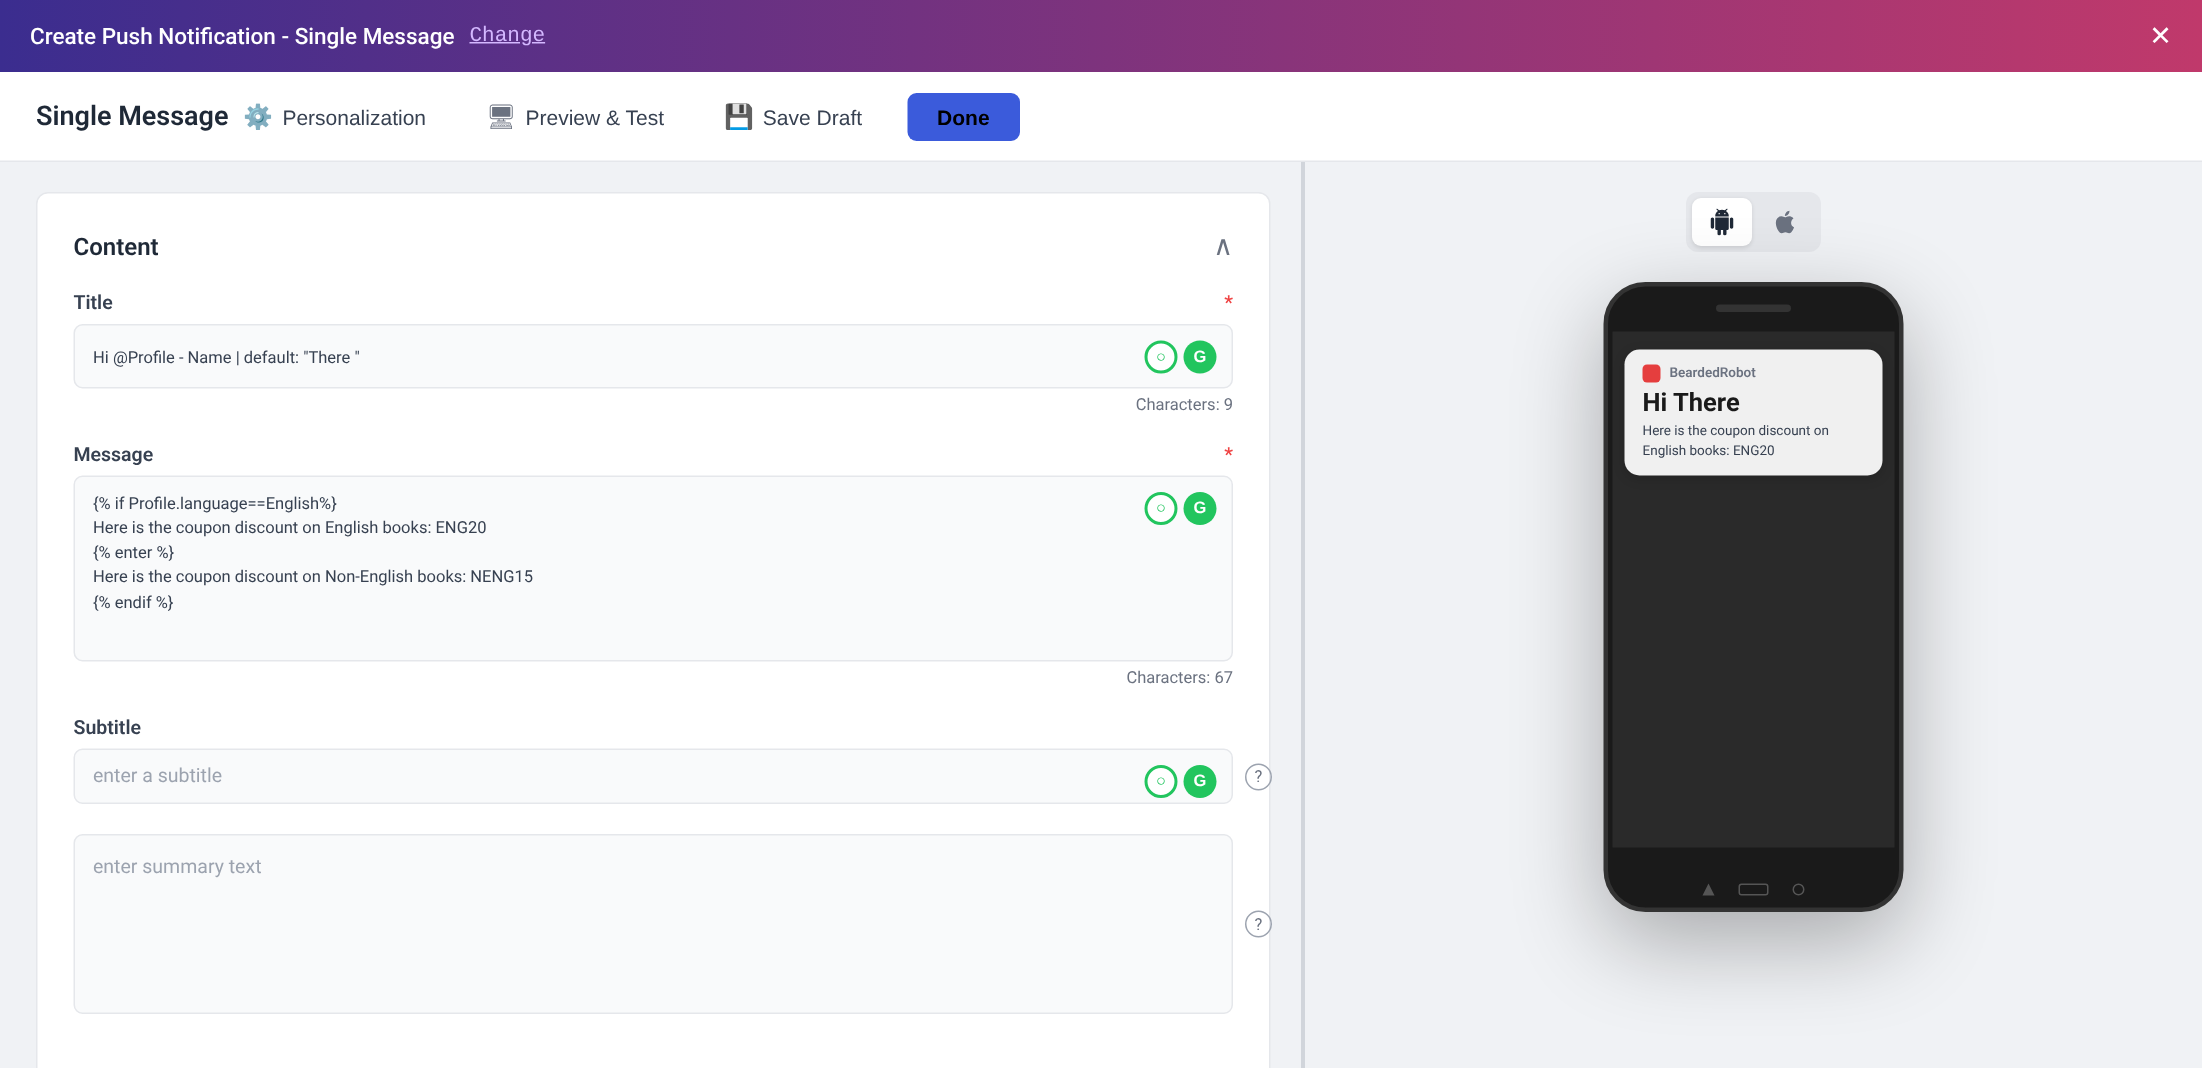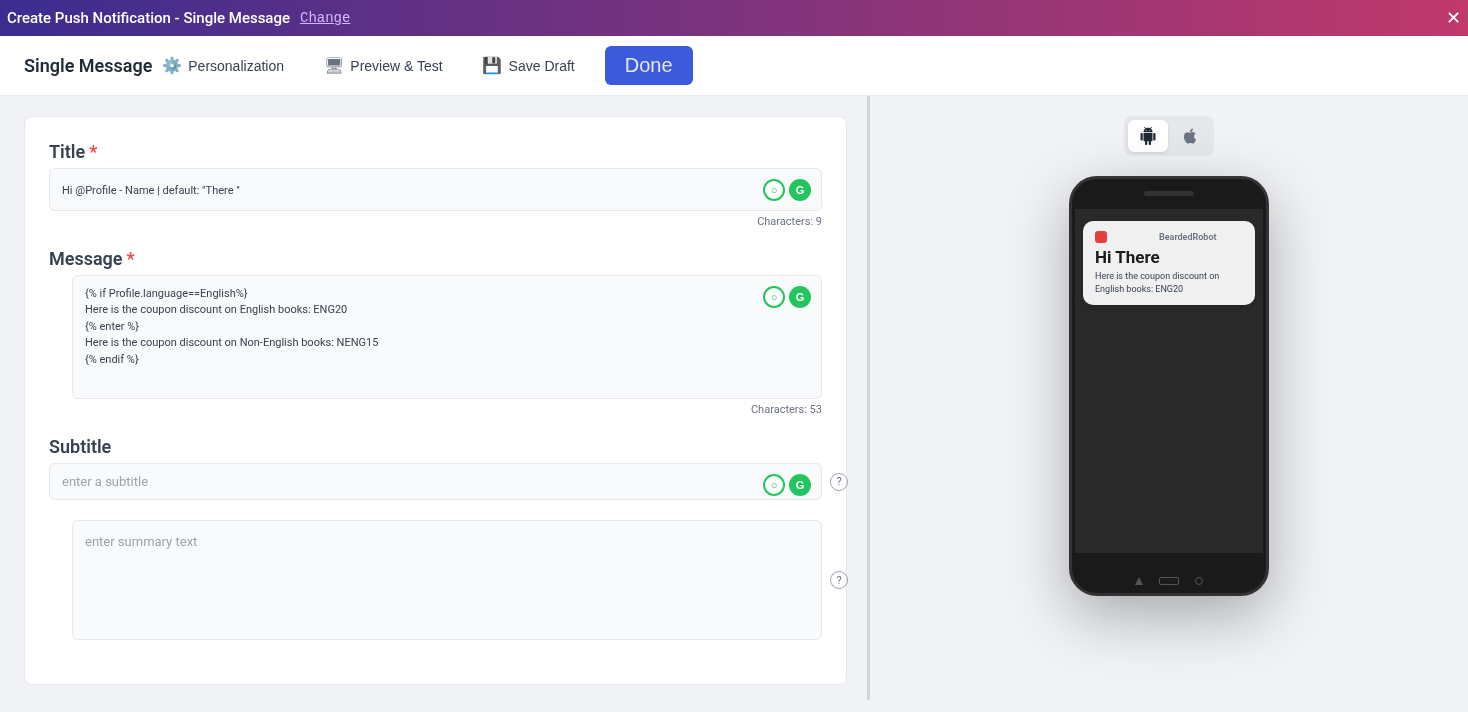--- a/index.html
+++ b/index.html
@@ -2,24 +2,24 @@
 <html><head>
   <meta charset="utf-8">
   <style>
     * { box-sizing: border-box; margin: 0; padding: 0; }
     body { font-family: -apple-system, BlinkMacSystemFont, 'Segoe UI', Roboto, sans-serif; background: #f0f2f5; height: 712px; overflow: hidden; }
 
     
     .top-bar {
       background: linear-gradient(90deg, #3b2d8f 0%, #c0396b 100%);
       color: white;
-      height: 36px;
-      display: flex;
-      align-items: center;
-      padding: 0 7px;
+      height: 48px;
+      display: flex;
+      align-items: center;
+      padding: 0 20px;
       justify-content: space-between;
     }
     .top-bar-left {
       display: flex;
       align-items: center;
       gap: 10px;
       font-size: 15px;
       font-weight: 500;
     }
     .top-bar-change {
@@ -66,26 +66,26 @@
       cursor: pointer;
       background: none;
       border: none;
       padding: 6px 10px;
       border-radius: 4px;
     }
     .action-btn .icon { font-size: 16px; color: #6b7280; }
     .save-draft-btn { color: #374151; }
     .done-btn {
       background: #3b5bdb;
-      color: #e5e5e5;
+      color: #000000;
       border: none;
       border-radius: 6px;
       padding: 8px 20px;
-      font-size: 20px;
-      font-weight: 400;
+      font-size: 14px;
+      font-weight: 700;
       cursor: pointer;
     }
 
     
     .main-layout {
       display: flex;
       height: calc(712px - 108px);
     }
 
     
@@ -121,42 +121,42 @@
       cursor: pointer;
       font-size: 18px;
       color: #6b7280;
     }
 
     
     .field-group {
       margin-bottom: 20px;
     }
     .field-label {
-      font-size: 18px;
+      font-size: 13px;
       font-weight: 600;
       color: #374151;
       margin-bottom: 6px;
       display: flex;
       align-items: center;
       gap: 4px;
+      justify-content: space-between;
     }
     .required-star {
       color: #ef4444;
     }
     .field-input-wrapper {
       position: relative;
       background: #f9fafb;
       border: 1px solid #e5e7eb;
       border-radius: 6px;
       padding: 10px 50px 10px 12px;
     }
     .field-input-wrapper.textarea-wrapper {
       padding: 10px 50px 30px 12px;
       min-height: 120px;
-      margin-left: 23px;
     }
     .field-text {
       font-size: 11px;
       color: #374151;
       line-height: 1.5;
     }
     .field-placeholder {
       color: #9ca3af;
       font-size: 13px;
     }
@@ -296,21 +296,20 @@
     .notif-app-icon {
       width: 12px;
       height: 12px;
       background: #e53e3e;
       border-radius: 3px;
     }
     .notif-app-name {
       font-size: 9px;
       color: #6b7280;
       font-weight: 600;
-      margin-left: 46px;
     }
     .notif-title {
       font-size: 17px;
       font-weight: 700;
       color: #1a1a1a;
       margin-bottom: 3px;
     }
     .notif-body {
       font-size: 9px;
       color: #374151;
@@ -374,20 +373,24 @@
     </button>
     <button class="done-btn">Done</button>
   </div>
 </div>
 
 <div class="main-layout">
 
   <div class="left-panel">
     <div class="content-card">
 
+      <div class="content-card-header">
+        <span class="content-card-title">Content</span>
+        <button class="collapse-btn">∧</button>
+      </div>
 
       <div class="field-group">
         <div class="field-label">
           <span>Title</span>
           <span class="required-star">*</span>
         </div>
         <div class="field-input-container">
           <div class="field-input-wrapper">
             <span class="field-text">Hi @Profile - Name | default: "There "</span>
             <div class="field-icons">
@@ -412,21 +415,21 @@
               <div>{% enter %}</div>
               <div>Here is the coupon discount on Non-English books: NENG15</div>
               <div>{% endif %}</div>
             </div>
             <div class="field-icons">
               <button class="field-icon-btn icon-green-outline">○</button>
               <button class="field-icon-btn icon-green-filled">G</button>
             </div>
           </div>
         </div>
-        <div class="char-count">Characters: 53</div>
+        <div class="char-count">Characters: 67</div>
       </div>
 
       <div class="field-group">
         <div class="field-label">
           <span>Subtitle</span>
         </div>
         <div class="field-input-container">
           <div class="field-input-wrapper" style="display:flex; align-items:center;">
             <span class="field-placeholder">enter a subtitle</span>
             <div class="field-icons">

